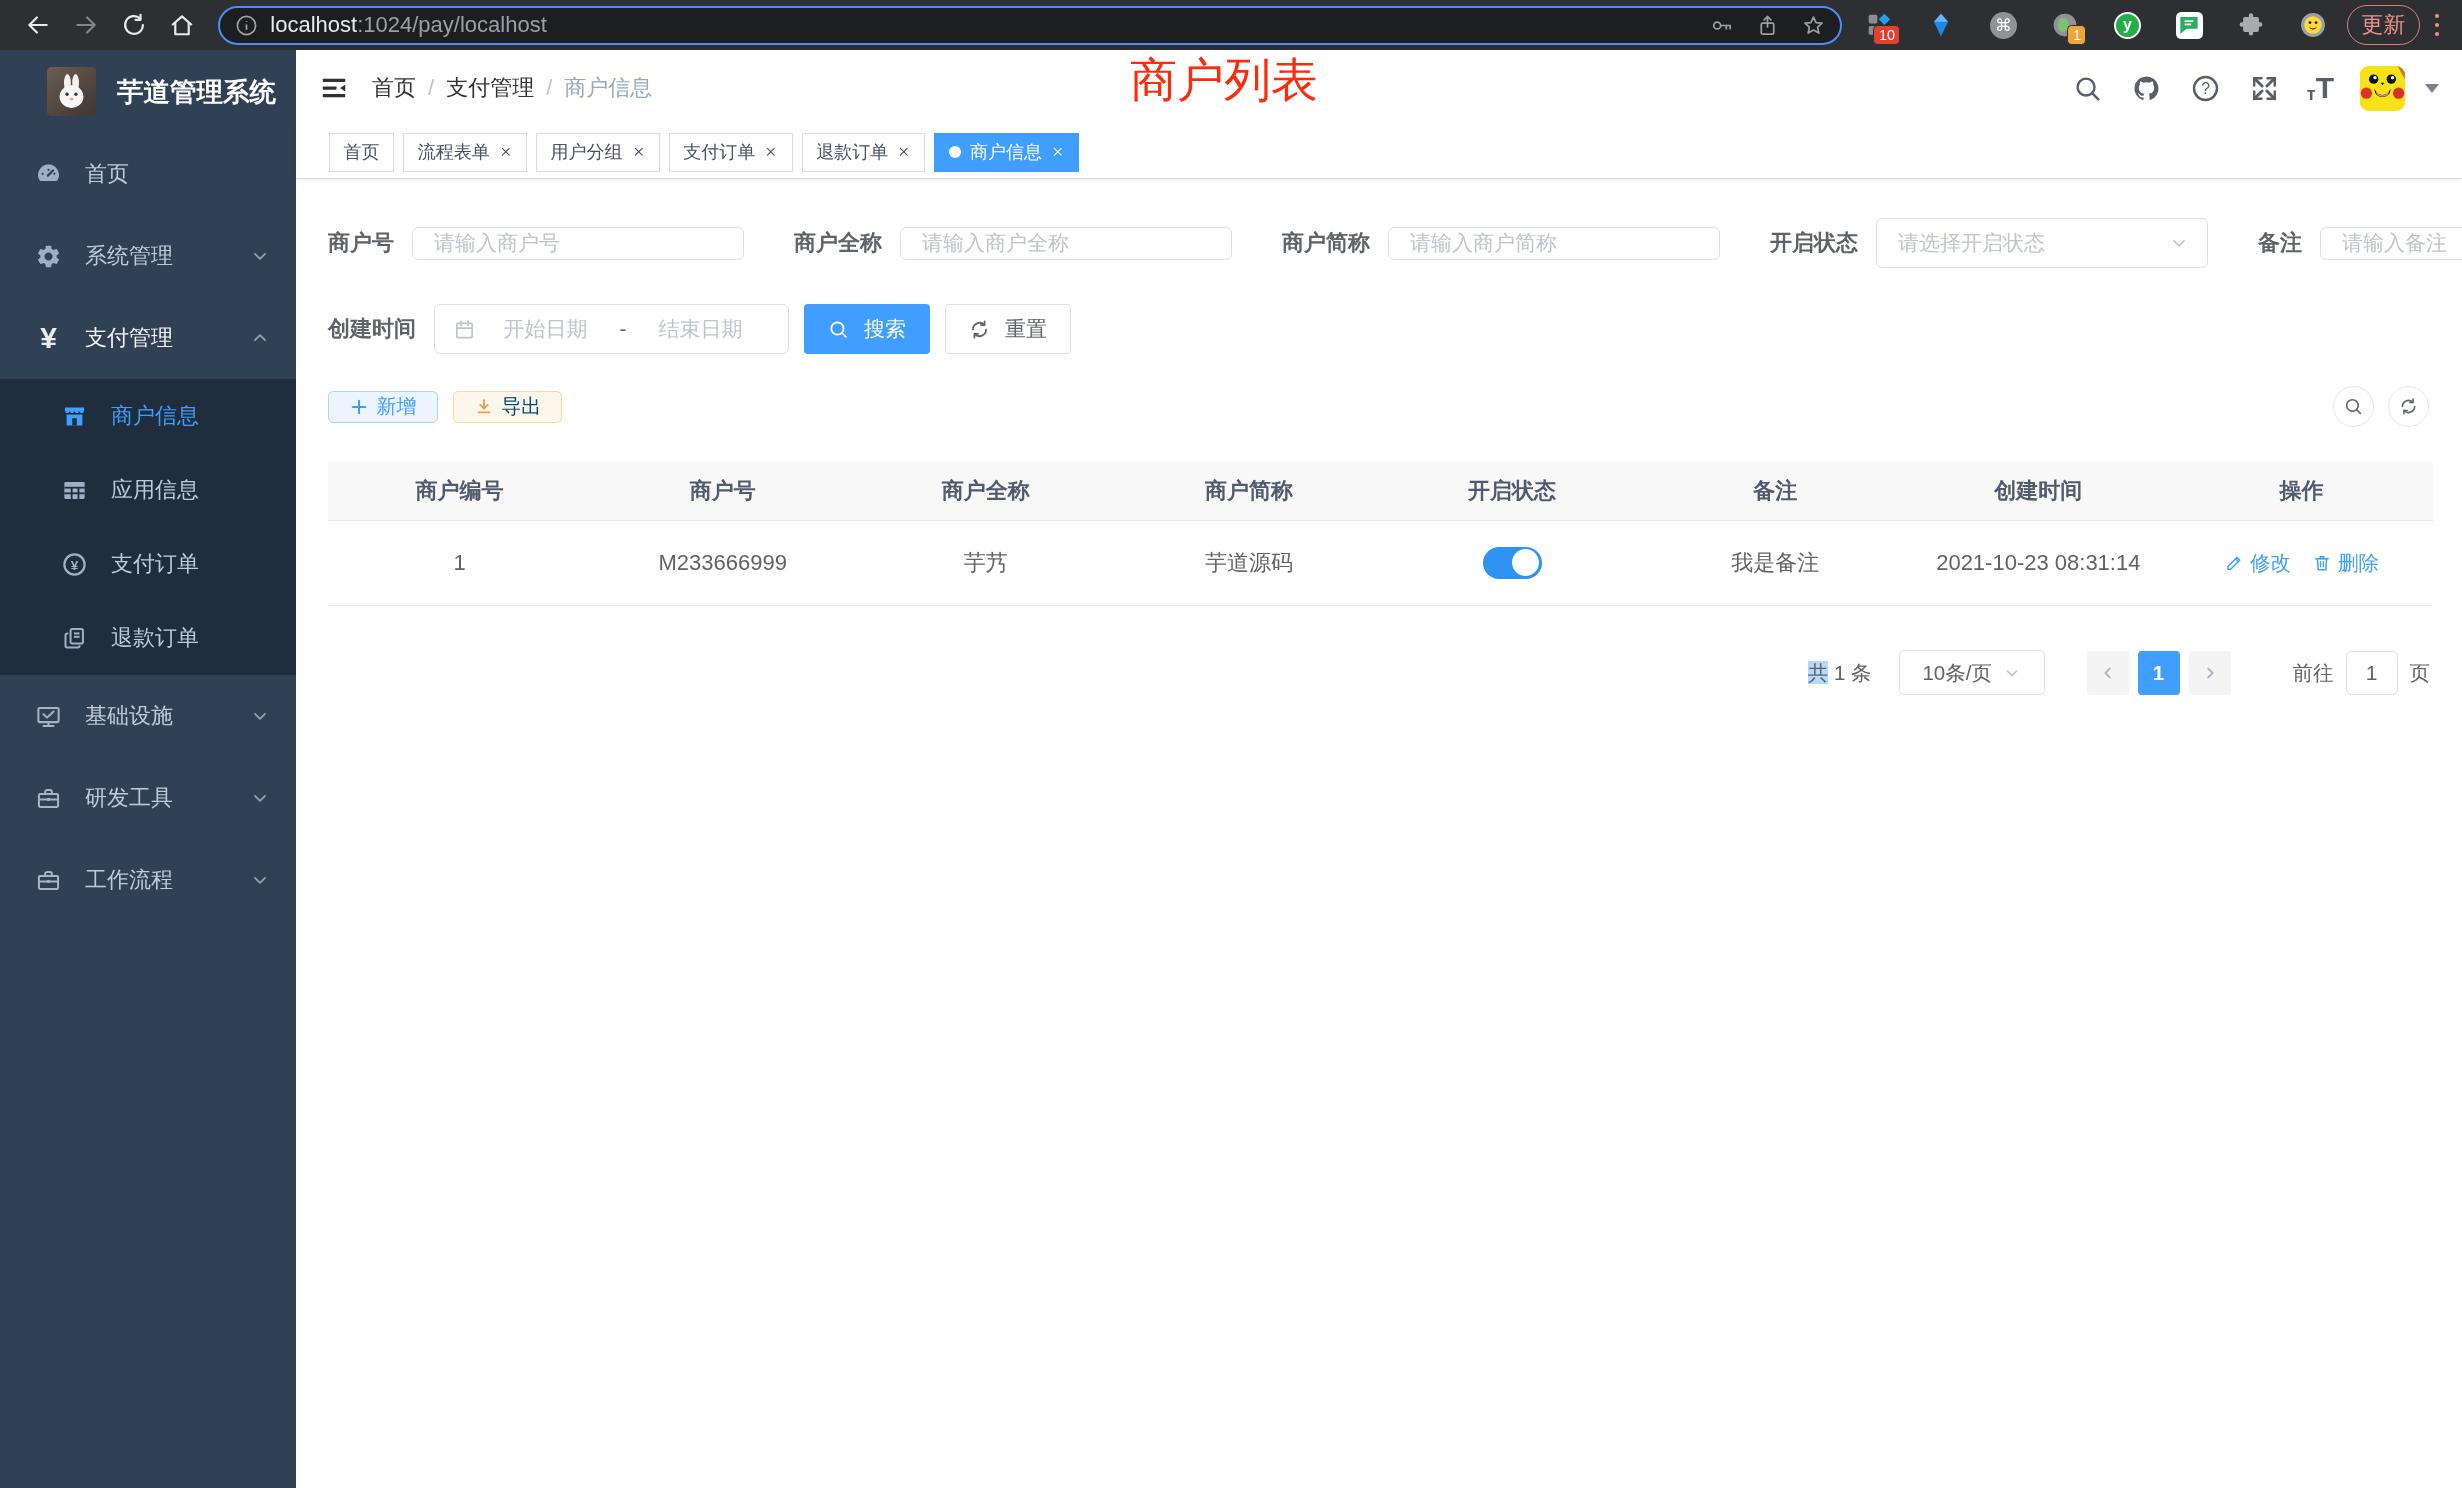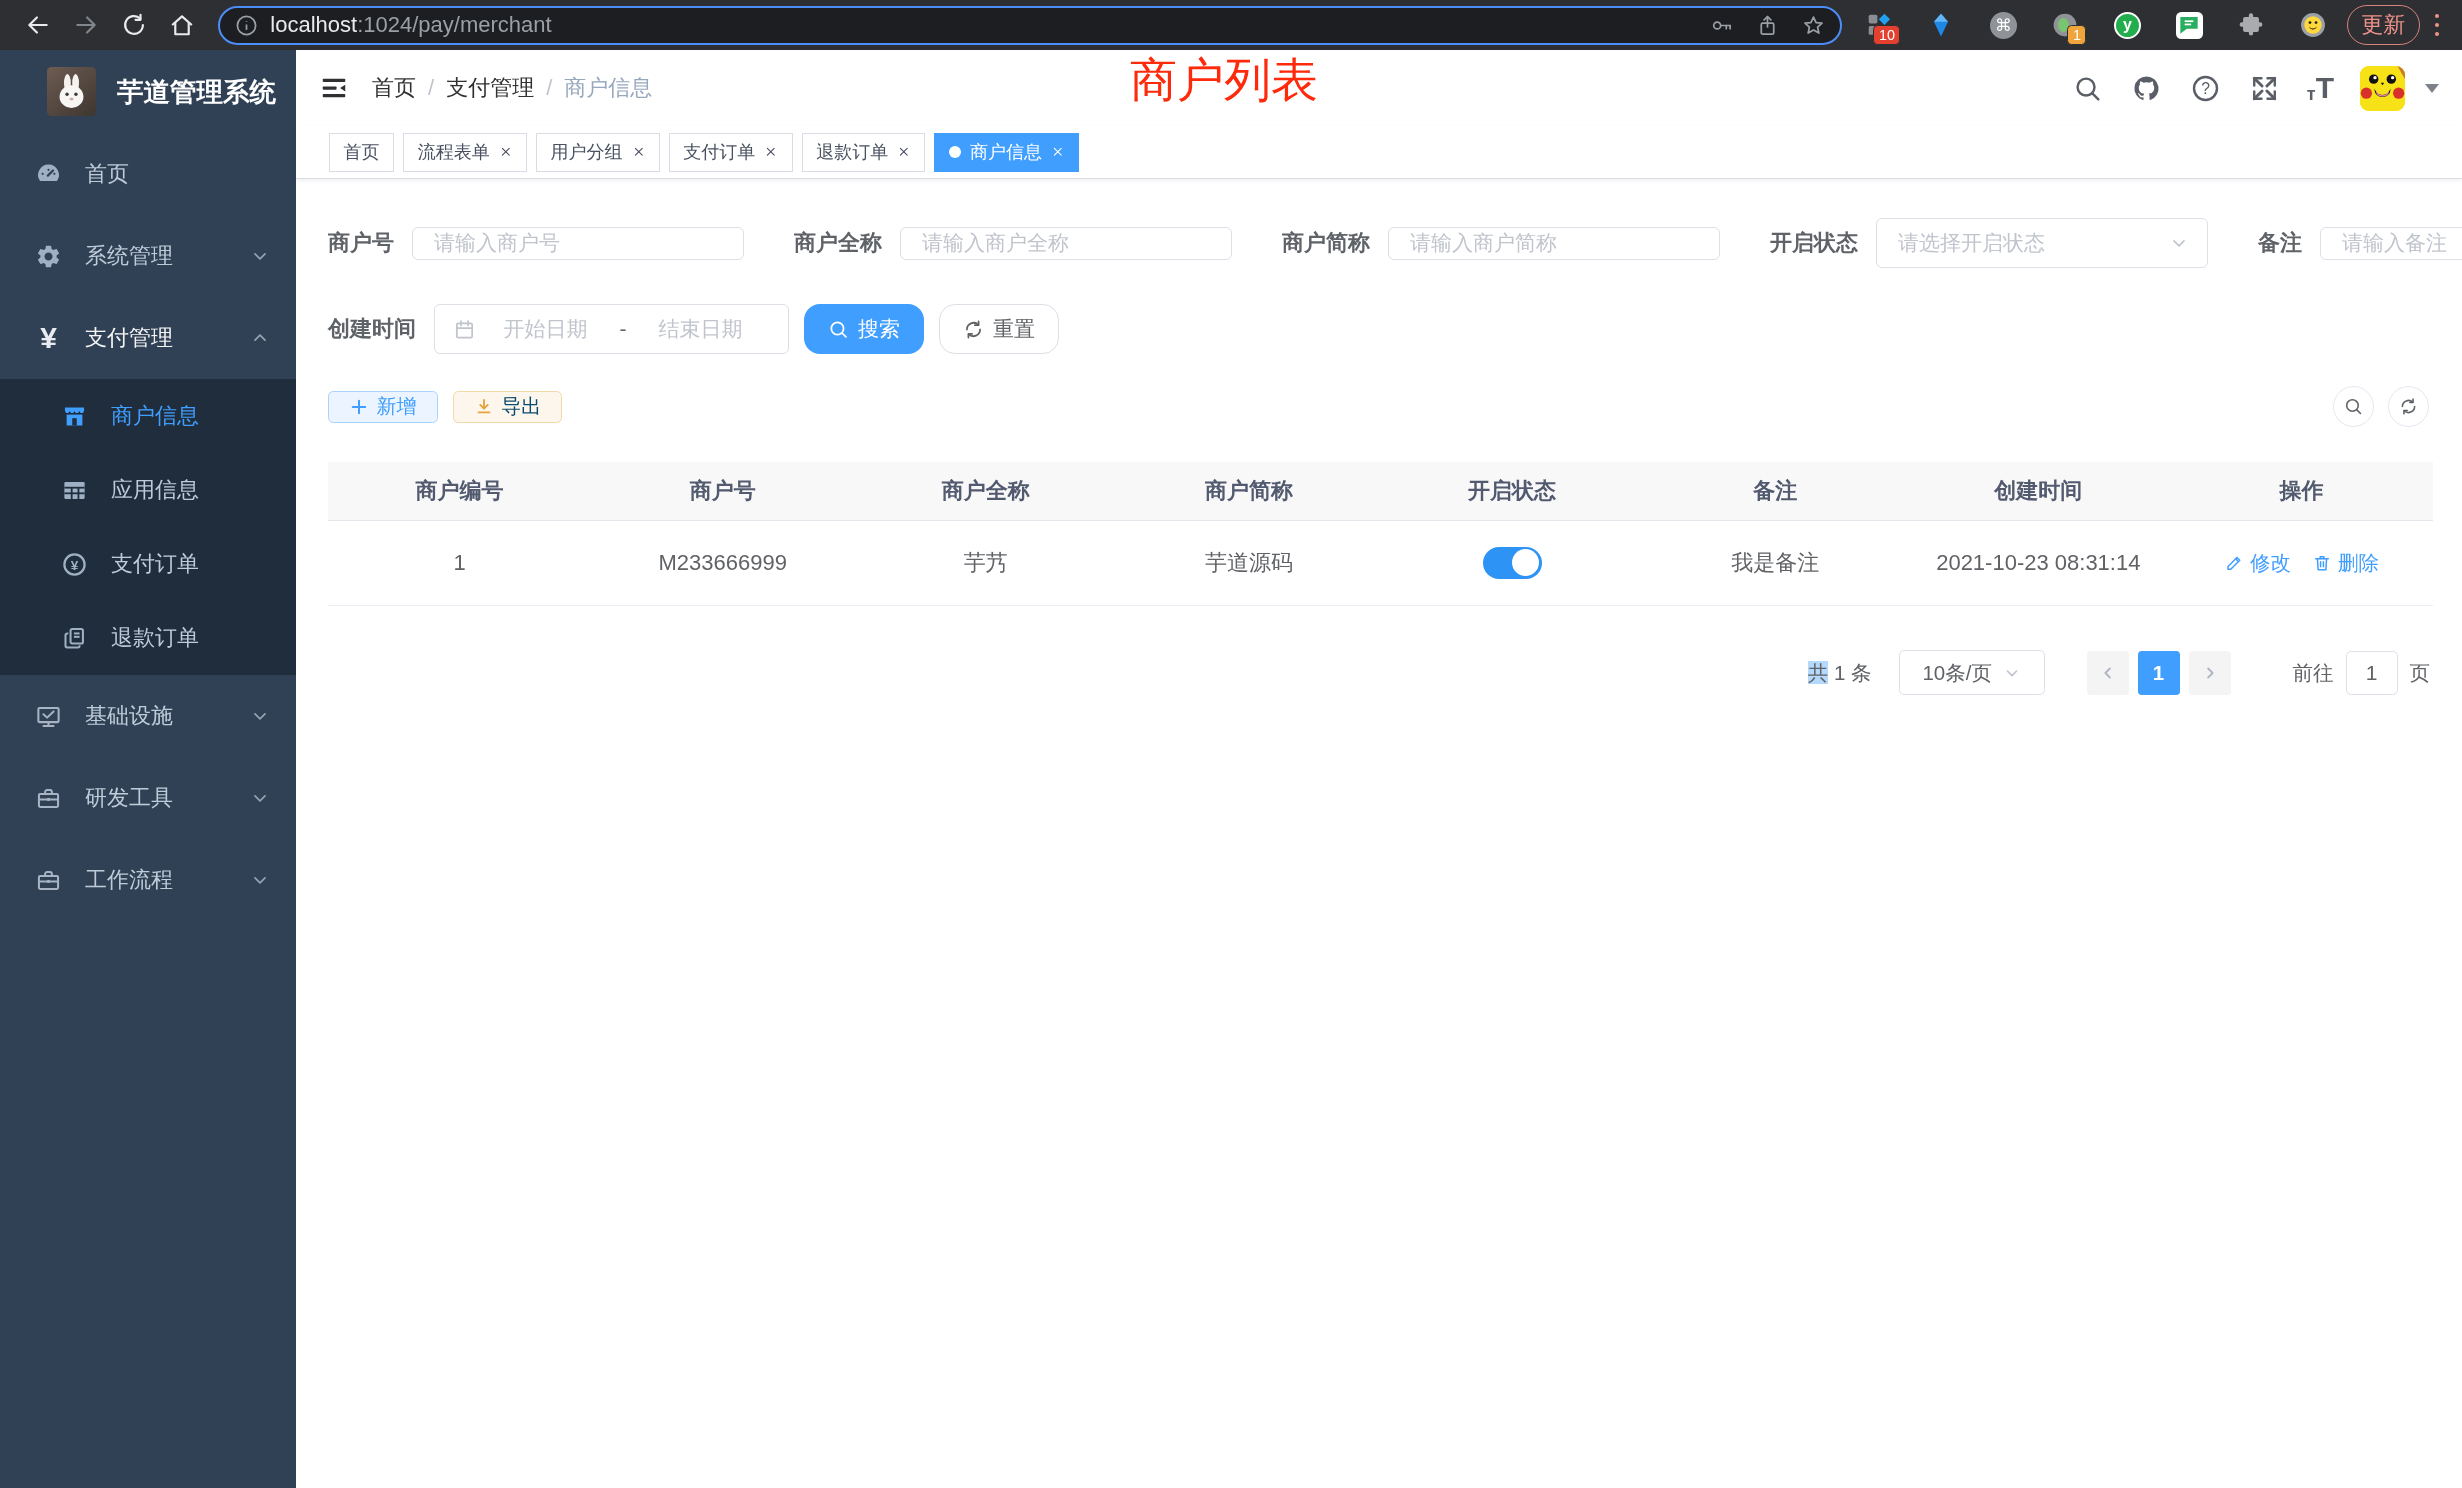--- a/index.html
+++ b/index.html
@@ -82,21 +82,21 @@
   .fg label { font-size:22px; font-weight:700; color:#5f6368; margin-right:18px; white-space:nowrap; }
   .inp { width:332px; height:33px; border:0.8px solid #dcdfe6; border-radius:6px; padding:0 21px; font-size:21px; color:#606266; outline:none; font-family:inherit; background:#fff; }
   .inp::placeholder { color:#c0c4cc; }
   .sel { width:332px; height:50px; border:0.8px solid #dcdfe6; border-radius:6px; padding:0 18px 0 21px; display:flex; align-items:center; font-size:21px; color:#c0c4cc; background:#fff; }
   .sel .sel-chev { margin-left:auto; }
   .sel .sel-chev svg { width:20px; height:20px; stroke:#c0c4cc; stroke-width:2; fill:none; stroke-linecap:round; stroke-linejoin:round; }
   .daterange { width:355px; height:50px; border:0.8px solid #dcdfe6; border-radius:6px; display:flex; align-items:center; padding:8px 18px; font-size:21px; color:#c0c4cc; background:#fff; }
   .daterange .cal svg { width:23px; height:23px; stroke:#c0c4cc; stroke-width:1.8; fill:none; stroke-linecap:round; }
   .daterange .dr-txt { flex:1; text-align:center; }
   .daterange .dr-sep { color:#606266; padding:0 4.5px; }
-  .btn { height:50px; border-radius:16px; display:inline-flex; align-items:center; justify-content:center; font-size:21px; cursor:pointer; border:0.8px solid transparent; gap:9px; padding:0 23px; white-space:nowrap; }
+  .btn { height:50px; border-radius:4px; display:inline-flex; align-items:center; justify-content:center; font-size:21px; cursor:pointer; border:0.8px solid transparent; gap:15px; padding:0 23px; white-space:nowrap; }
   .btn svg { width:21px; height:21px; stroke-width:2; fill:none; stroke-linecap:round; stroke-linejoin:round; }
   .btn-primary { background:#409eff; color:#fff; margin-left:15px; }
   .btn-primary svg { stroke:#fff; }
   .btn-plain { background:#fff; border-color:#dcdfe6; color:#606266; margin-left:15px; }
   .btn-plain svg { stroke:#606266; }
 
   
   .toolbar { display:flex; align-items:center; margin-bottom:35px; }
   .btn-sm { height:32px; border-radius:5.3px; font-size:20px; display:inline-flex; align-items:center; gap:7.6px; padding:0 20px; cursor:pointer; }
   .btn-add { background:#ecf5ff; border:0.8px solid #a8d2ff; color:#409eff; }
@@ -161,21 +161,21 @@
     </div>
 
   <div class="addr">
     <span class="info-i icon">
         <svg viewBox="0 0 24 24">
           <circle cx="12" cy="12" r="9.5"></circle>
           <line x1="12" y1="11" x2="12" y2="16.5"></line>
           <line x1="12" y1="7.5" x2="12" y2="8.2"></line>
         </svg>
       </span>
-    <span class="addr-text"><span>localhost</span><span class="dim">:1024/pay/merchant</span></span>
+    <span class="addr-text"><span>localhost</span><span class="dim">:1024/pay/localhost</span></span>
     <span class="addr-right">
       <span class="icon">
           <svg viewBox="0 0 24 24">
             <circle cx="7.5" cy="12" r="3.6"></circle>
             <line x1="11.2" y1="12" x2="21" y2="12"></line>
             <line x1="17" y1="12" x2="17" y2="15.4"></line>
             <line x1="21" y1="12" x2="21" y2="15.4"></line>
           </svg>
         </span>
       <span class="icon">

